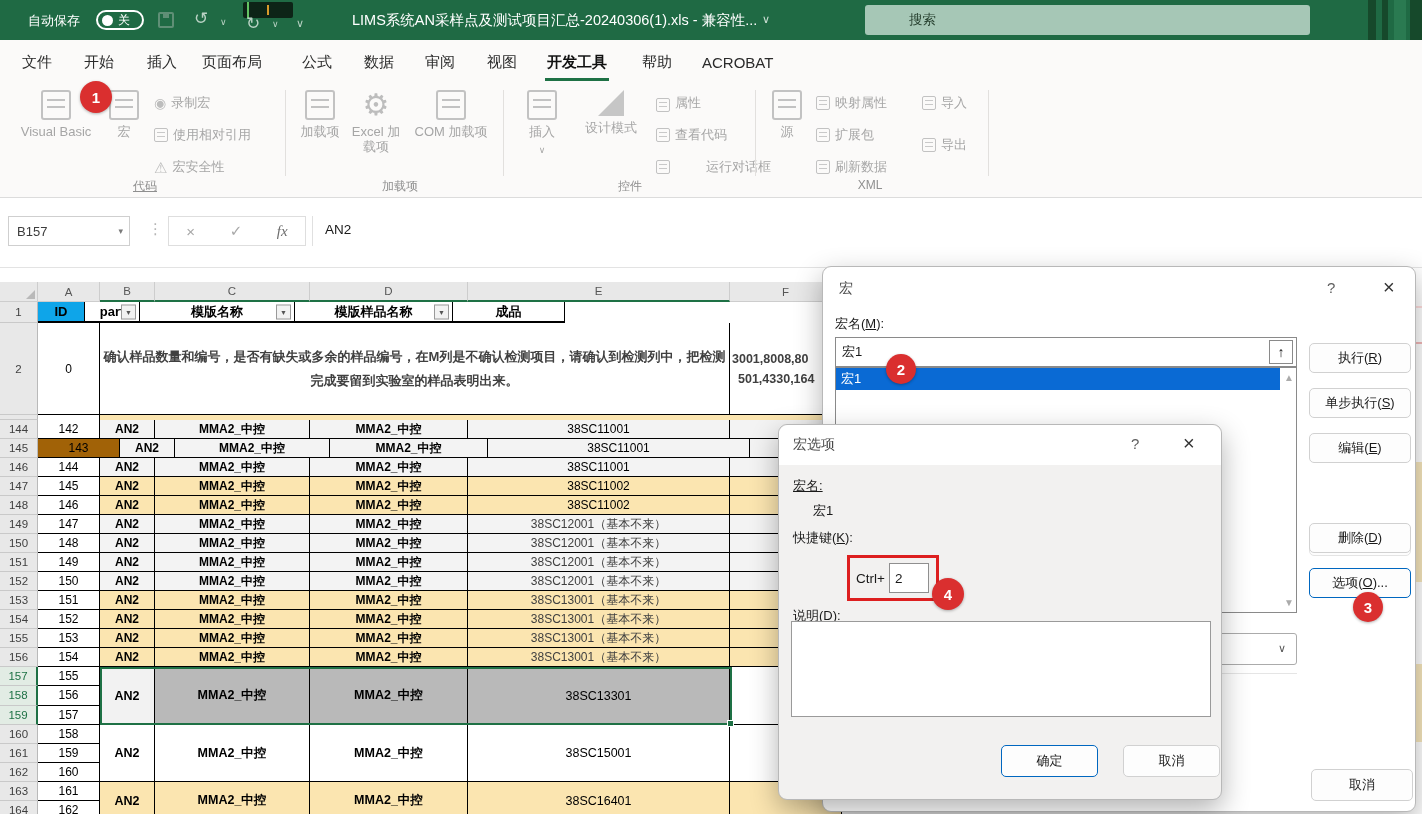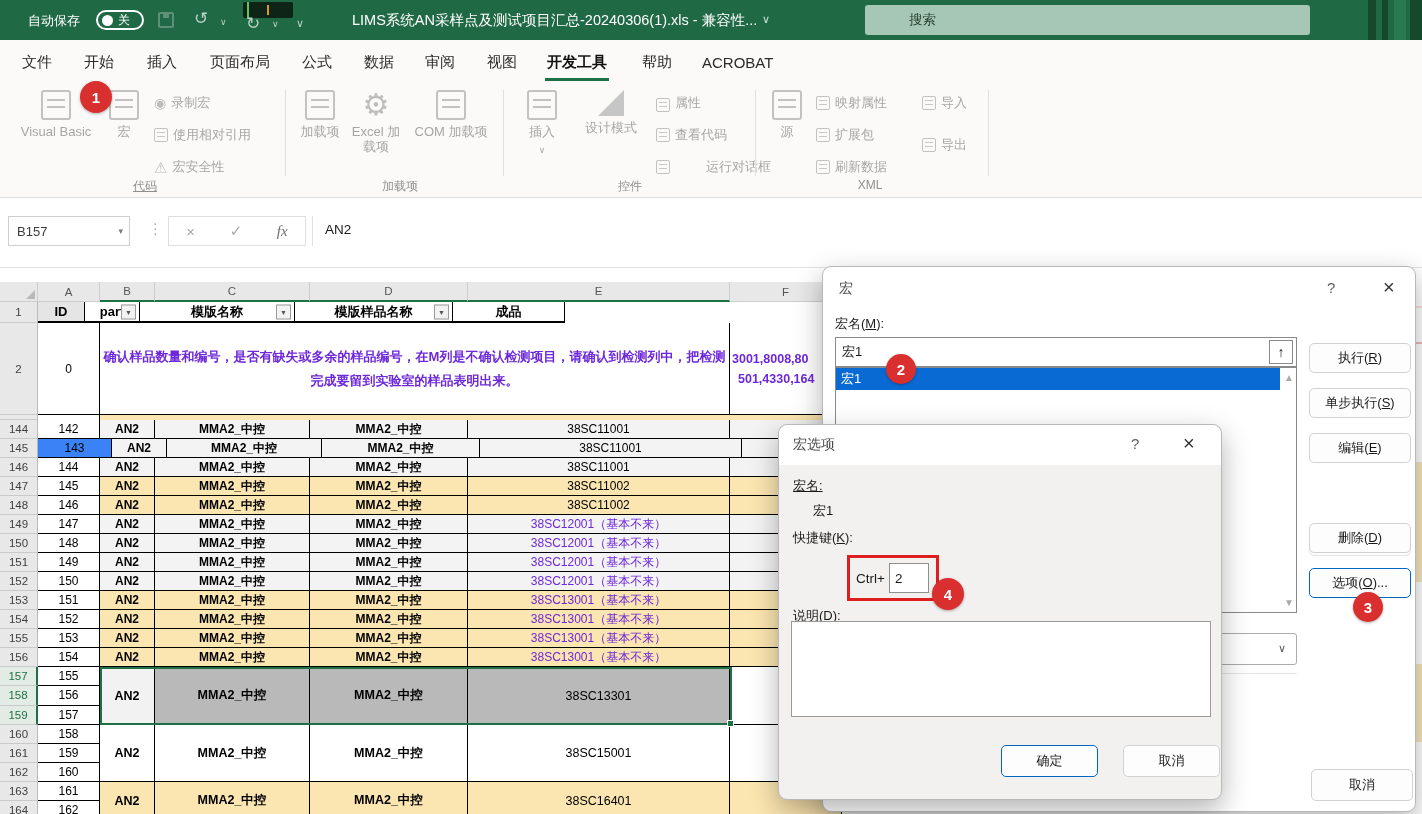--- a/index.html
+++ b/index.html
@@ -64,21 +64,21 @@
   #grid{left:0;top:282px;width:842px;height:532px;background:#fff;overflow:hidden;font-size:12px;}
   .grow{display:flex;}
   .hcell{background:#e8e8e8;border-right:1px solid #cdcdcd;border-bottom:1px solid #cdcdcd;color:#565656;font-size:11.5px;display:flex;align-items:center;justify-content:center;height:20px;}
   .hcell.selcol{border-bottom:2px solid #1e7145;}
   #corner{width:38px;height:20px;background:#e8e8e8;border-right:1px solid #cdcdcd;border-bottom:1px solid #cdcdcd;position:relative;}
   #corner::after{content:"";position:absolute;right:2px;bottom:2px;width:0;height:0;border-left:9px solid transparent;border-bottom:9px solid #b9b9b9;}
   .rh{width:38px;background:#e8e8e8;border-right:1px solid #b9b9b9;border-bottom:1px solid #c9c9c9;color:#3f3f3f;font-size:11.5px;display:flex;align-items:center;justify-content:center;flex:none;}
   .rh.selrow{background:#e2ece4;color:#1e7145;border-right:2px solid #1e7145;}
   .tcell{border-right:1px solid #000;border-bottom:1px solid #000;display:flex;align-items:center;justify-content:center;flex:none;overflow:hidden;}
   .bold{font-weight:bold;}
-  .redtxt{color:#6d28d9;}
+  .redtxt{color:#404040;}
   .filterbtn{position:absolute;right:3px;top:50%;transform:translateY(-50%);width:15px;height:15px;border:1px solid #9a9a9a;background:#f2f2f2;color:#555;font-size:7px;display:flex;align-items:center;justify-content:center;}
   #selrect{position:absolute;left:100px;top:385px;width:632px;height:58px;border:2px solid #1e7145;pointer-events:none;}
   #fillhandle{position:absolute;left:727px;top:438px;width:7px;height:7px;background:#1e7145;border:1px solid #fff;pointer-events:none;}
 
   
   #sliver{left:1416px;top:282px;width:6px;height:532px;
     background:linear-gradient(#fff 0 24px,#ffdede 24px 26px,#fff 26px 60px,#f2b8b8 60px 62px,#fff 62px 180px,#f7e7bd 180px 300px,#fff 300px 382px,#f7e7bd 382px 460px,#fff 460px 100%);}
 
   
   .dialog{position:absolute;background:#fff;border:1px solid #b8b8b8;border-radius:9px;box-shadow:0 10px 28px rgba(0,0,0,.3);}
@@ -134,21 +134,21 @@
     <span class="deco-bar" style="left:1368px;width:8px;"></span>
     <span class="deco-bar" style="left:1382px;width:6px;"></span>
     <span class="deco-bar" style="left:1394px;width:12px;background:#2a7a51;"></span>
     <span class="deco-bar" style="left:1410px;width:12px;background:#16492b;"></span>
   </div>
 
   <div class="abs" id="tabstrip">
       <div class="rtab" style="left: 20px;">文件</div>
       <div class="rtab" style="left: 82px;">开始</div>
       <div class="rtab" style="left: 145px;">插入</div>
-      <div class="rtab" style="left: 208px;">页面布局</div>
+      <div class="rtab" style="left: 200px;">页面布局</div>
       <div class="rtab" style="left: 300px;">公式</div>
       <div class="rtab" style="left: 362px;">数据</div>
       <div class="rtab" style="left: 423px;">审阅</div>
       <div class="rtab" style="left: 485px;">视图</div>
       <div class="rtab active" style="left: 545px;">开发工具</div>
       <div class="rtab" style="left: 640px;">帮助</div>
       <div class="rtab" style="left: 700px;">ACROBAT</div>
     </div>
 
   <div class="abs" id="ribbon">
@@ -264,21 +264,21 @@
         <div class="" id="corner"></div>
         <div class="hcell" style="width: 62px;">A</div>
         <div class="hcell selcol" style="width: 55px;">B</div>
         <div class="hcell selcol" style="width: 155px;">C</div>
         <div class="hcell selcol" style="width: 158px;">D</div>
         <div class="hcell selcol" style="width: 262px;">E</div>
         <div class="hcell" style="width: 112px;">F</div>
       </div>
       <div class="grow" style="height: 21px;">
         <div class="rh">1</div>
-        <div class="tcell bold" style="width: 47px; background: #e5e5e5; font-size: 13px; position: relative; border-bottom-width: 2px;">ID</div>
+        <div class="tcell bold" style="width: 47px; background: #0ea5e9; font-size: 13px; position: relative; border-bottom-width: 2px;">ID</div>
         <div class="tcell bold" style="width: 55px; background: rgb(255, 255, 255); font-size: 13px; position: relative; border-bottom-width: 2px;">part<div class="filterbtn">▼</div></div>
         <div class="tcell bold" style="width: 155px; background: rgb(255, 255, 255); font-size: 13px; position: relative; border-bottom-width: 2px;">模版名称<div class="filterbtn">▼</div></div>
         <div class="tcell bold" style="width: 158px; background: rgb(255, 255, 255); font-size: 13px; position: relative; border-bottom-width: 2px;">模版样品名称<div class="filterbtn">▼</div></div>
         <div class="tcell bold" style="width: 112px; background: rgb(255, 255, 255); font-size: 13px; position: relative; border-bottom-width: 2px;">成品</div>
       </div>
       <div class="grow" style="height: 92px;">
         <div class="rh">2</div>
         <div class="tcell" style="width: 62px; background: rgb(255, 255, 255);">0</div>
         <div class="tcell bold redtxt" style="width: 630px; background: rgb(255, 255, 255); font-size: 13px; line-height: 1.8; text-align: center; padding: 0px 2px;">确认样品数量和编号，是否有缺失或多余的样品编号，在M列是不确认检测项目，请确认到检测列中，把检测完成要留到实验室的样品表明出来。</div>
         <div class="tcell bold redtxt" style="width: 112px; background: rgb(255, 255, 255); flex-direction: column; align-items: flex-start; justify-content: center; font-size: 12.5px; line-height: 1.6; padding-left: 2px;">
@@ -295,21 +295,21 @@
         <div class="rh">144</div>
         <div class="tcell" style="width: 62px; background: rgb(255, 255, 255);">142</div>
         <div class="tcell bold" style="width: 55px; background: rgb(243, 243, 243);">AN2</div>
         <div class="tcell bold" style="width: 155px; background: rgb(243, 243, 243);">MMA2_中控</div>
         <div class="tcell bold" style="width: 158px; background: rgb(243, 243, 243);">MMA2_中控</div>
         <div class="tcell" style="width: 262px; background: rgb(243, 243, 243);">38SC11001</div>
         <div class="tcell" style="width: 112px; background: rgb(243, 243, 243);"></div>
       </div>
       <div class="grow" style="height: 19px;">
         <div class="rh">145</div>
-        <div class="tcell" style="width: 74px; background: #3b82f6;">143</div>
+        <div class="tcell" style="width: 82px; background: #a16207;">143</div>
         <div class="tcell bold" style="width: 55px; background: rgb(243, 243, 243);">AN2</div>
         <div class="tcell bold" style="width: 155px; background: rgb(243, 243, 243);">MMA2_中控</div>
         <div class="tcell bold" style="width: 158px; background: rgb(243, 243, 243);">MMA2_中控</div>
         <div class="tcell" style="width: 262px; background: rgb(243, 243, 243);">38SC11001</div>
         <div class="tcell" style="width: 112px; background: rgb(243, 243, 243);"></div>
       </div>
       <div class="grow" style="height: 19px;">
         <div class="rh">146</div>
         <div class="tcell" style="width: 62px; background: rgb(255, 255, 255);">144</div>
         <div class="tcell bold" style="width: 55px; background: rgb(243, 243, 243);">AN2</div>

